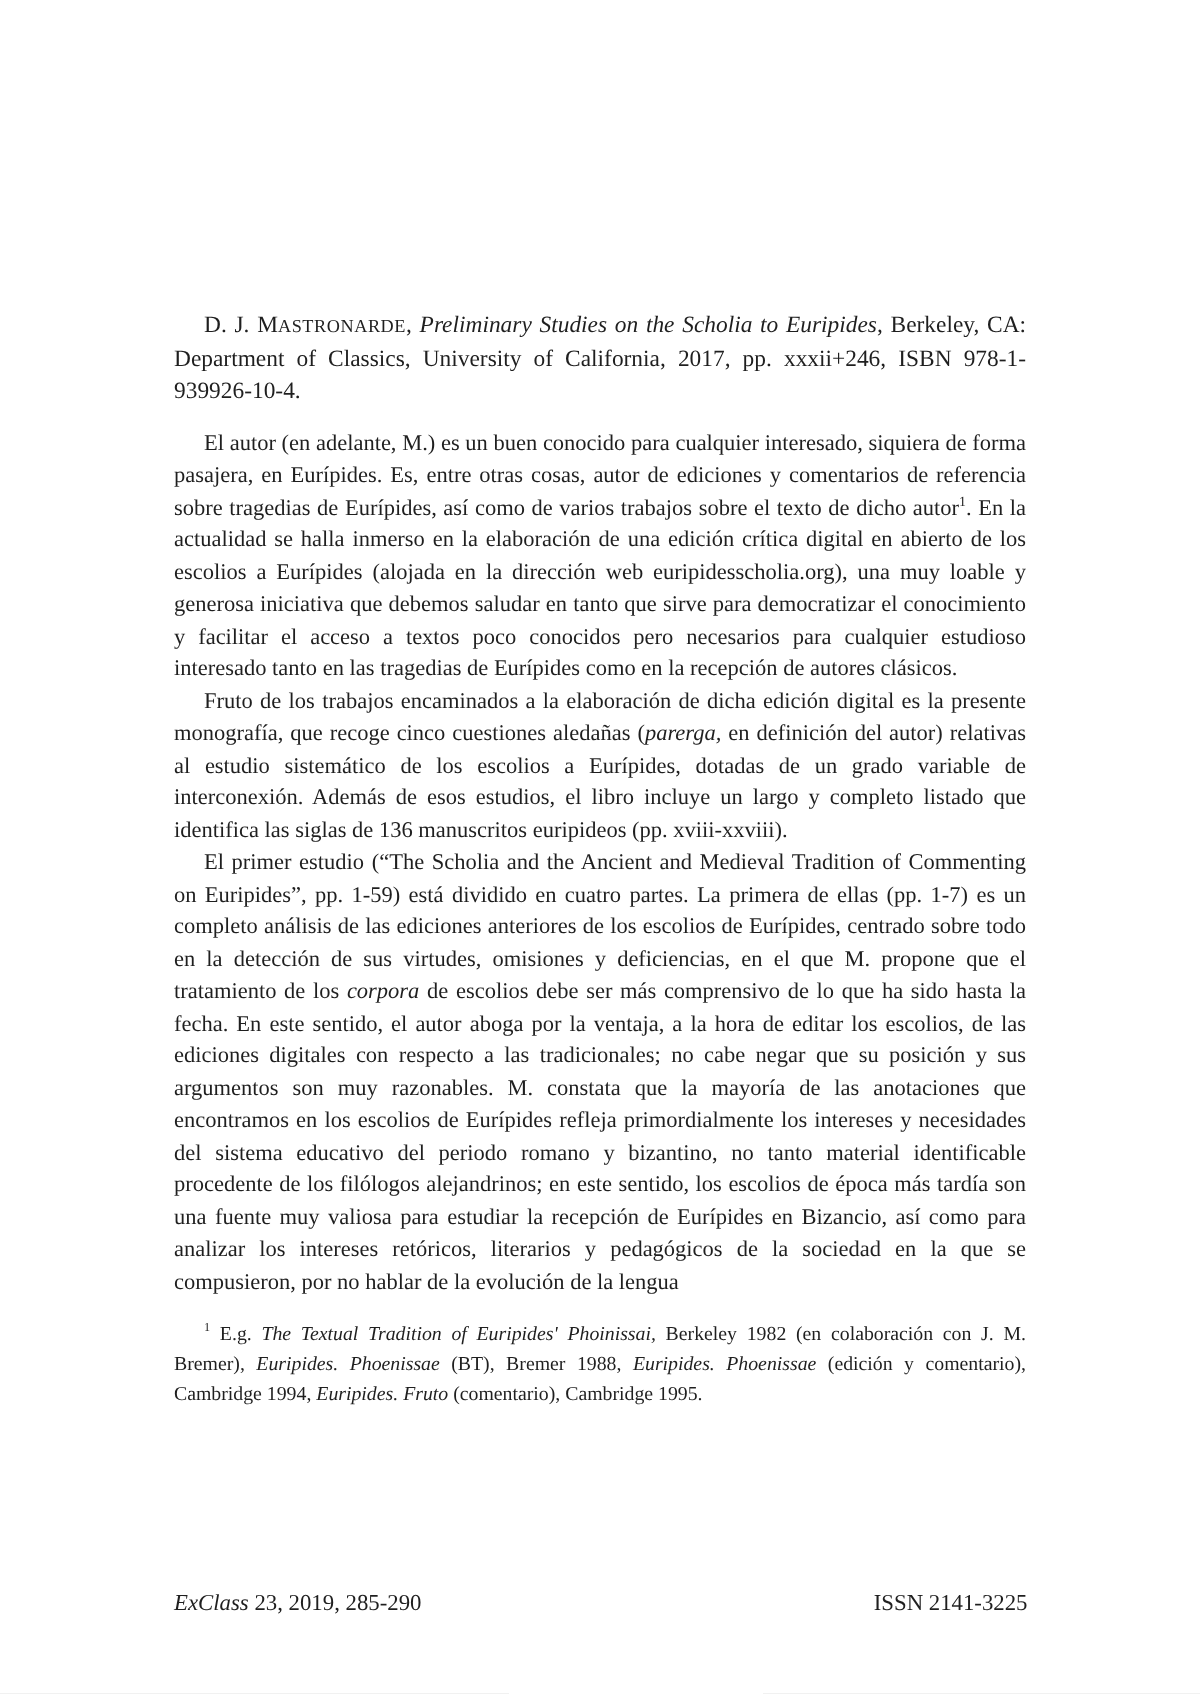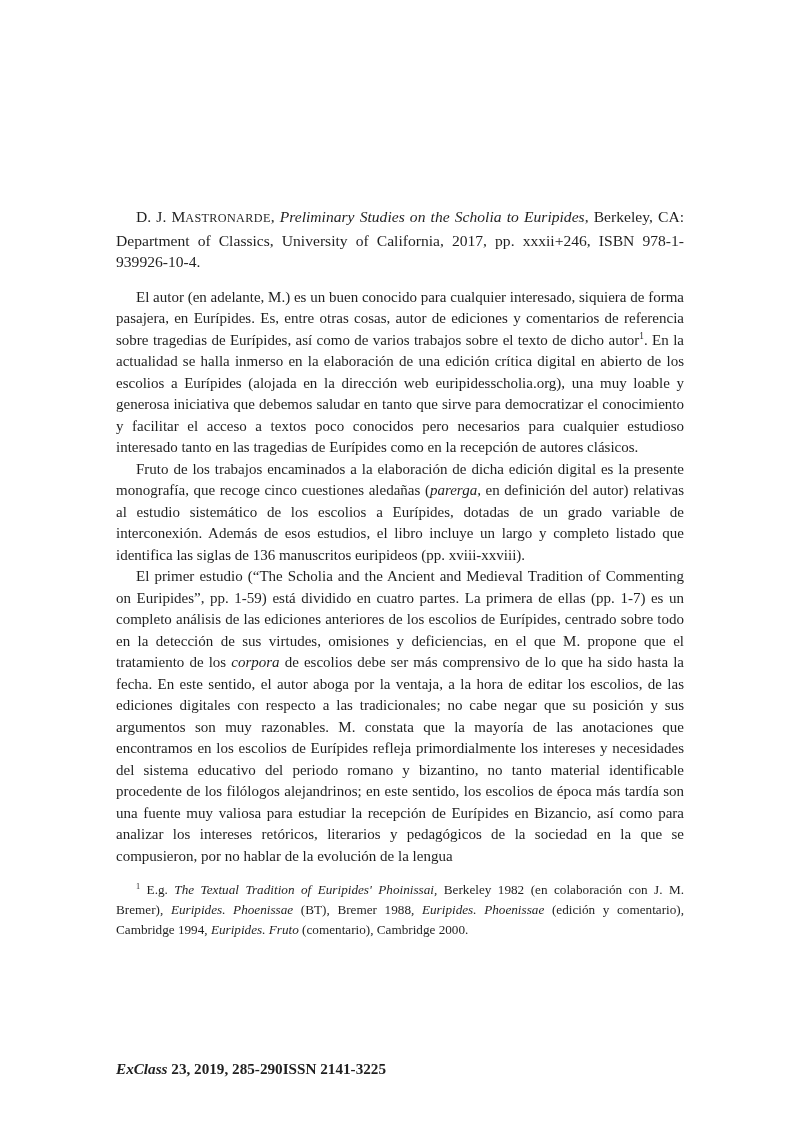--- a/index.html
+++ b/index.html
@@ -40,24 +40,24 @@
     line-height: 20px;
     text-align: justify;
     text-indent: 20px;
   }
   .footer {
     position: absolute;
     left: 116px;
     top: 1059px;
     width: 569px;
     display: flex;
+    justify-content: space-between;
     align-items: baseline;
     font-size: 15.2px;
     line-height: 19px;
-    font-weight: bold;
   }
   .sc {
     text-transform: uppercase;
     font-size: 0.78em;
     letter-spacing: 0.03em;
   }
   sup {
     font-size: 0.62em;
     vertical-align: super;
     line-height: 0;
@@ -72,21 +72,21 @@
   <div class="content">
 
     <div class="ref-header"><span>D. J. M</span><span class="sc">astronarde</span><span>, </span><i>Preliminary Studies on the Scholia to Euripides</i><span>, Berkeley, CA: Department of Classics, University of California, 2017, pp. xxxii+246, ISBN 978-1-939926-10-4.</span></div>
 
     <div class="body-block">
       <p><span>El autor (en adelante, M.) es un buen conocido para cualquier interesado, siquiera de forma pasajera, en Eurípides. Es, entre otras cosas, autor de ediciones y comentarios de referencia sobre tragedias de Eurípides, así como de varios trabajos sobre el texto de dicho autor</span><sup>1</sup><span>. En la actualidad se halla inmerso en la elaboración de una edición crítica digital en abierto de los escolios a Eurípides (alojada en la dirección web euripidesscholia.org), una muy loable y generosa iniciativa que debemos saludar en tanto que sirve para democratizar el conocimiento y facilitar el acceso a textos poco conocidos pero necesarios para cualquier estudioso interesado tanto en las tragedias de Eurípides como en la recepción de autores clásicos.</span></p>
       <p><span>Fruto de los trabajos encaminados a la elaboración de dicha edición digital es la presente monografía, que recoge cinco cuestiones aledañas (</span><i>parerga,</i><span> en definición del autor) relativas al estudio sistemático de los escolios a Eurípides, dotadas de un grado variable de interconexión. Además de esos estudios, el libro incluye un largo y completo listado que identifica las siglas de 136 manuscritos euripideos (pp. xviii-xxviii).</span></p>
       <p><span>El primer estudio (“The Scholia and the Ancient and Medieval Tradition of Commenting on Euripides”, pp. 1-59) está dividido en cuatro partes. La primera de ellas (pp. 1-7) es un completo análisis de las ediciones anteriores de los escolios de Eurípides, centrado sobre todo en la detección de sus virtudes, omisiones y deficiencias, en el que M. propone que el tratamiento de los </span><i>corpora</i><span> de escolios debe ser más comprensivo de lo que ha sido hasta la fecha. En este sentido, el autor aboga por la ventaja, a la hora de editar los escolios, de las ediciones digitales con respecto a las tradicionales; no cabe negar que su posición y sus argumentos son muy razonables. M. constata que la mayoría de las anotaciones que encontramos en los escolios de Eurípides refleja primordialmente los intereses y necesidades del sistema educativo del periodo romano y bizantino, no tanto material identificable procedente de los filólogos alejandrinos; en este sentido, los escolios de época más tardía son una fuente muy valiosa para estudiar la recepción de Eurípides en Bizancio, así como para analizar los intereses retóricos, literarios  y pedagógicos de la sociedad en la que se compusieron, por no hablar de la evolución de la lengua</span></p>
     </div>
 
-    <div class="footnote"><sup>1</sup><span> E.g. </span><i>The Textual Tradition of Euripides' Phoinissai,</i><span> Berkeley 1982 (en colaboración con J. M. Bremer), </span><i>Euripides. Phoenissae</i><span> (BT), Bremer 1988, </span><i>Euripides. Phoenissae</i><span> (edición y comentario), Cambridge 1994, </span><i>Euripides. Fruto</i><span> (comentario), Cambridge 2000.</span></div>
+    <div class="footnote"><sup>1</sup><span> E.g. </span><i>The Textual Tradition of Euripides' Phoinissai,</i><span> Berkeley 1982 (en colaboración con J. M. Bremer), </span><i>Euripides. Phoenissae</i><span> (BT), Bremer 1988, </span><i>Euripides. Phoenissae</i><span> (edición y comentario), Cambridge 1994, </span><i>Euripides. Fruto</i><span> (comentario), Cambridge 1995.</span></div>
 
   </div>
 
   <div class="footer">
     <span><i>ExClass</i><span> 23, 2019, 285-290</span></span>
     <span>ISSN 2141-3225</span>
   </div>
 
 </div>
 

